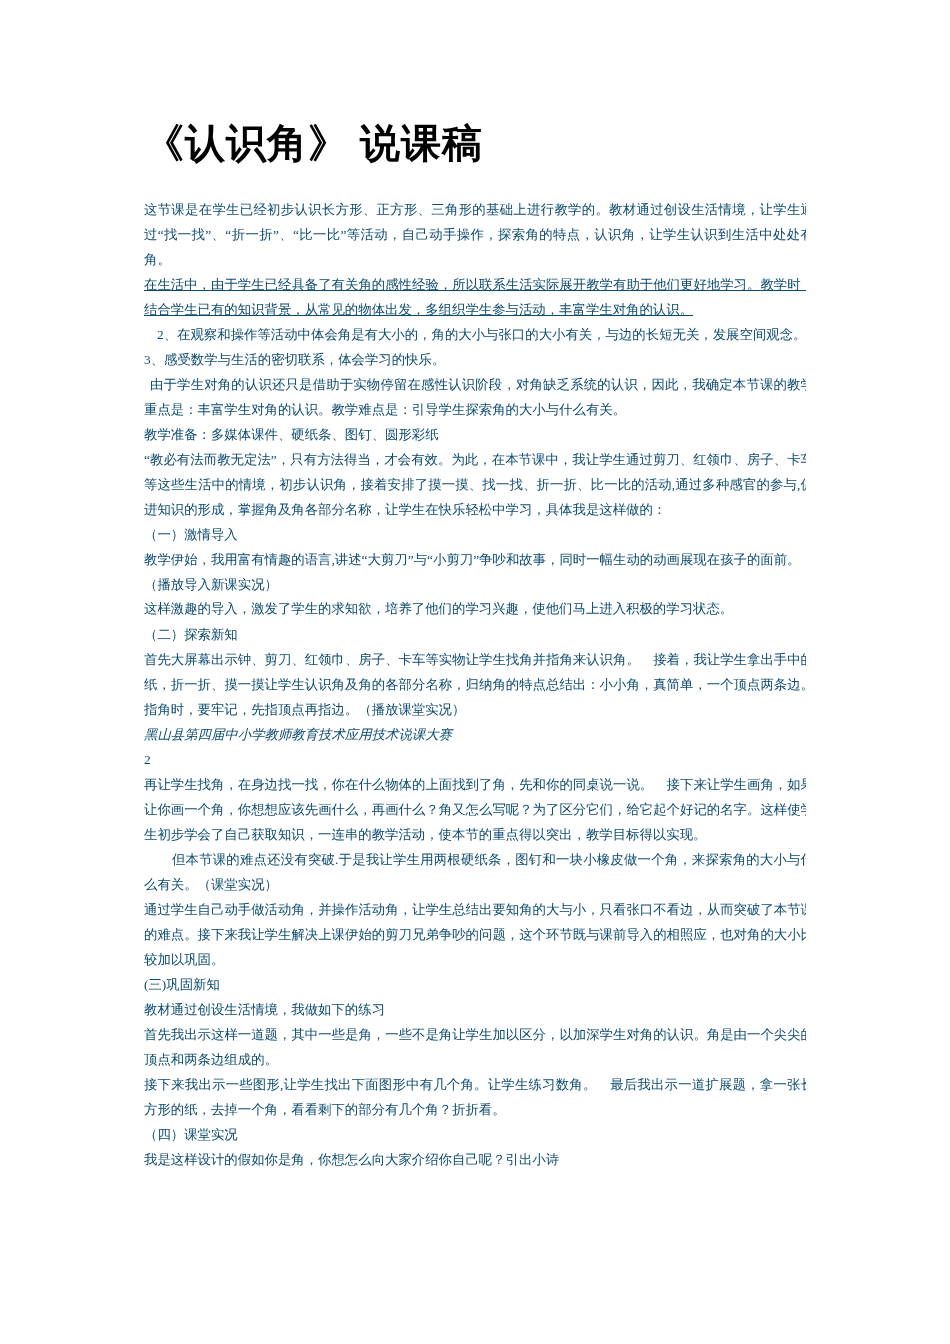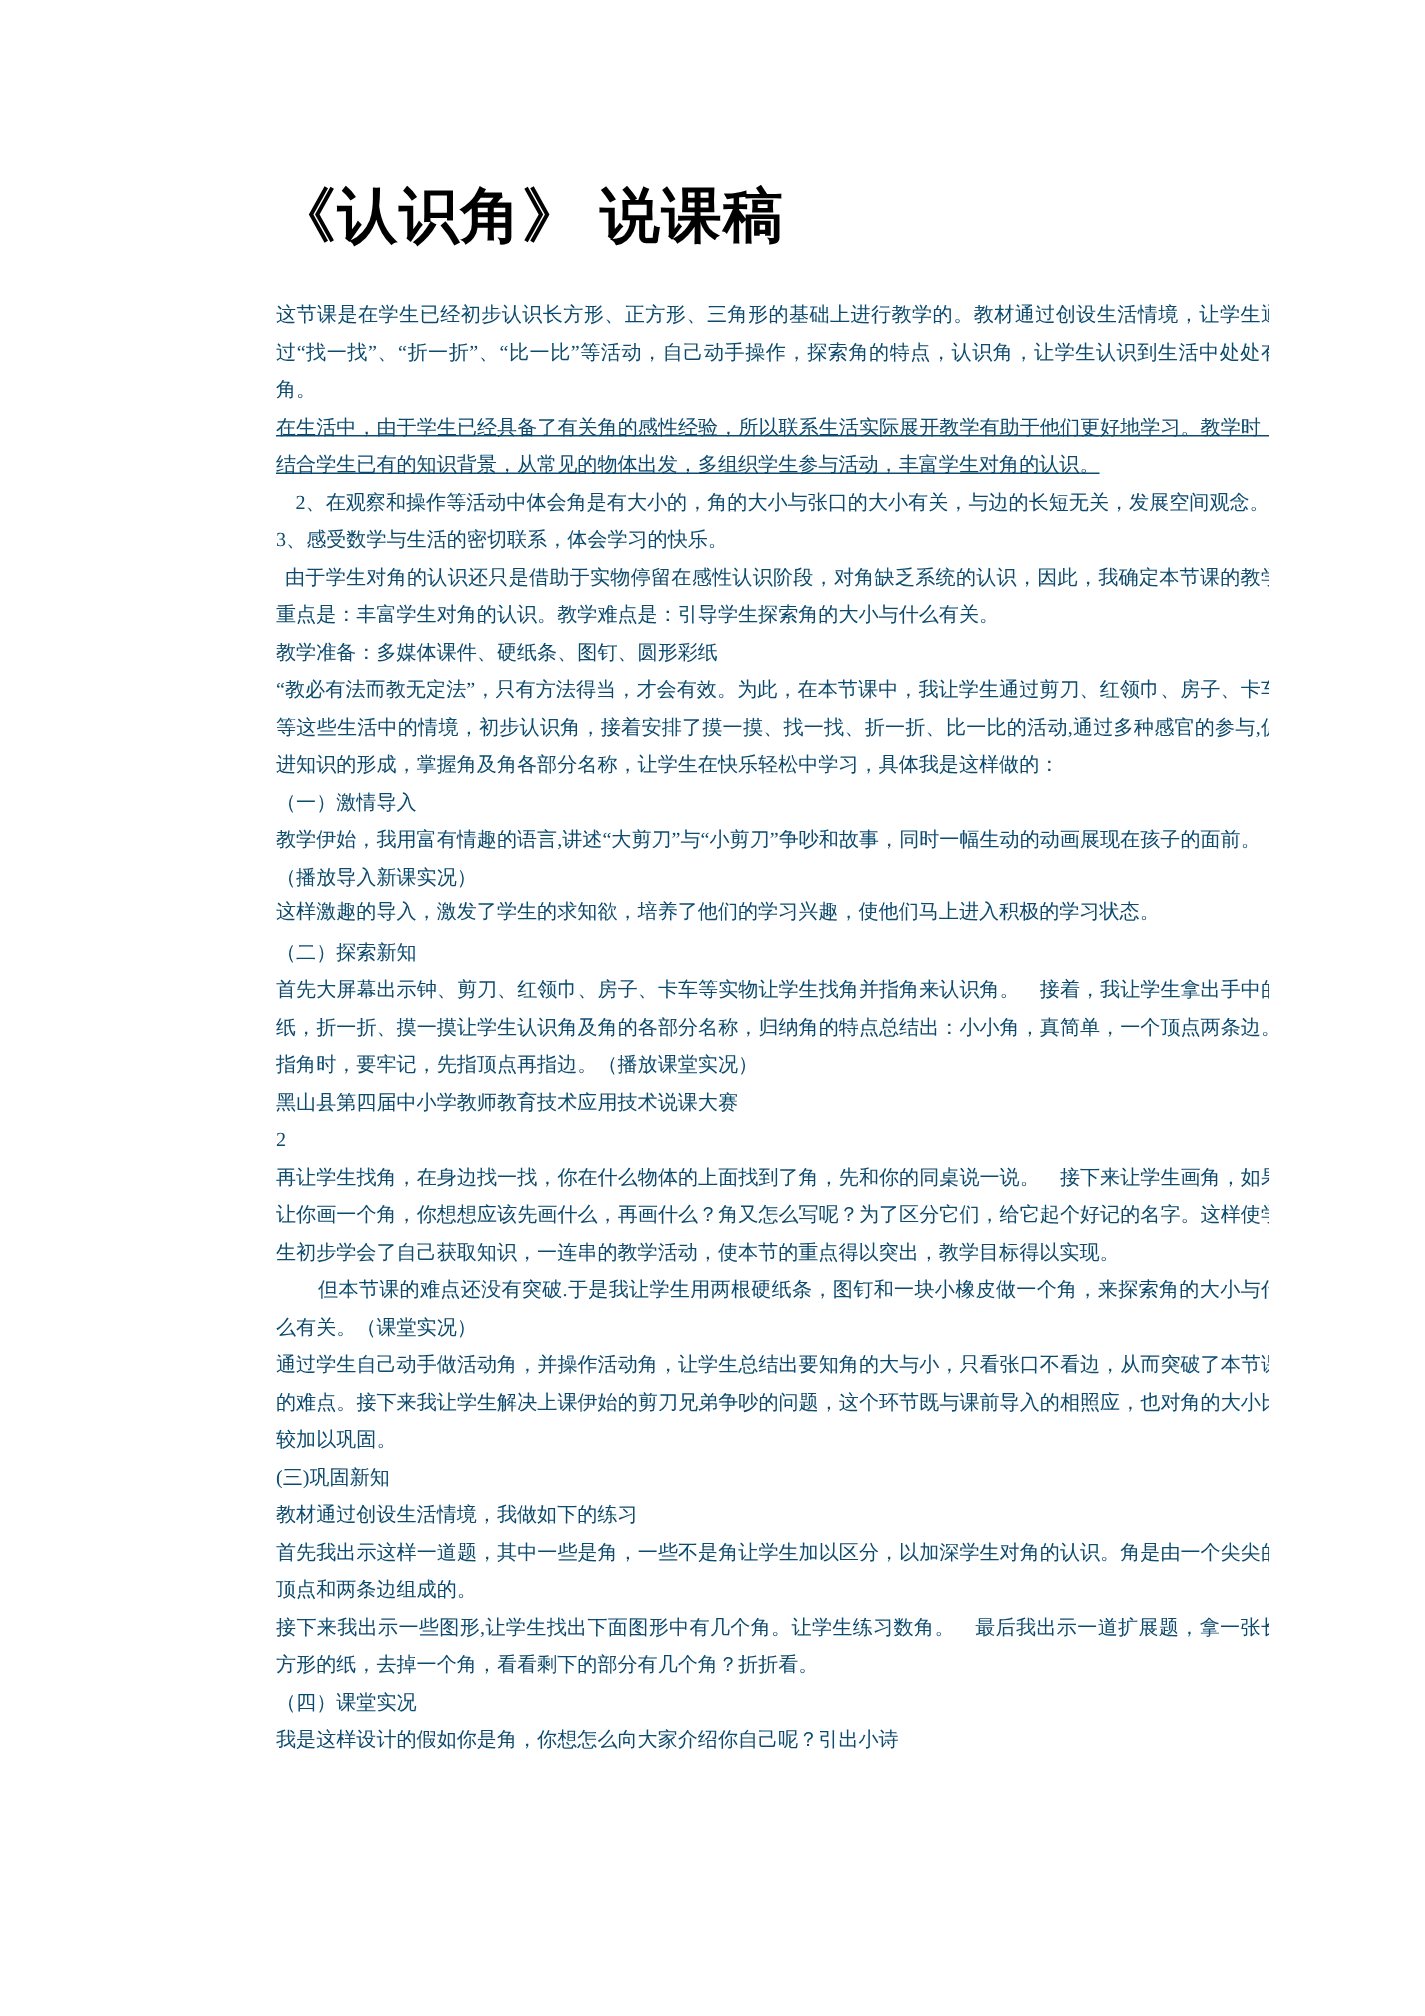--- a/index.html
+++ b/index.html
@@ -3,21 +3,20 @@
 <meta charset="utf-8">
 <style>
   html, body { margin: 0; padding: 0; background: #ffffff; }
   .page {
     position: relative;
     width: 806px;
     height: 1344px;
     background: #ffffff;
     overflow: hidden;
     font-family: "Liberation Serif", "DejaVu Serif", serif;
-    margin-left: 40px;
   }
   .doc-title {
     position: absolute;
     left: 144px;
     top: 119px;
     margin: 0;
     font-family: "Liberation Serif", "DejaVu Serif", serif;
     font-weight: bold;
     font-size: 40px;
     line-height: 50px;
@@ -53,21 +52,21 @@
       <p style="text-indent: 0px;">3、感受数学与生活的密切联系，体会学习的快乐。</p>
       <p style="text-indent: 6px;">由于学生对角的认识还只是借助于实物停留在感性认识阶段，对角缺乏系统的认识，因此，我确定本节课的教学重点是：丰富学生对角的认识。教学难点是：引导学生探索角的大小与什么有关。</p>
       <p style="text-indent: 0px;">教学准备：多媒体课件、硬纸条、图钉、圆形彩纸</p>
       <p style="text-indent: 0px;">“教必有法而教无定法”，只有方法得当，才会有效。为此，在本节课中，我让学生通过剪刀、红领巾、房子、卡车等这些生活中的情境，初步认识角，接着安排了摸一摸、找一找、折一折、比一比的活动,通过多种感官的参与,促进知识的形成，掌握角及角各部分名称，让学生在快乐轻松中学习，具体我是这样做的：</p>
       <p style="text-indent: 0px;">（一）激情导入</p>
       <p style="text-indent: 0px;">教学伊始，我用富有情趣的语言,讲述“大剪刀”与“小剪刀”争吵和故事，同时一幅生动的动画展现在孩子的面前。</p>
       <p style="text-indent: 0px;">（播放导入新课实况）</p>
       <p style="text-indent: 0px; font-family: Liberation Mono, monospace;">这样激趣的导入，激发了学生的求知欲，培养了他们的学习兴趣，使他们马上进入积极的学习状态。</p>
       <p style="text-indent: 0px;">（二）探索新知</p>
       <p style="text-indent: 0px;">首先大屏幕出示钟、剪刀、红领巾、房子、卡车等实物让学生找角并指角来认识角。　接着，我让学生拿出手中的纸，折一折、摸一摸让学生认识角及角的各部分名称，归纳角的特点总结出：小小角，真简单，一个顶点两条边。指角时，要牢记，先指顶点再指边。（播放课堂实况）</p>
-      <p style="text-indent: 0px;">黑山县第四届中小学教师教育技术应用技术说课大赛</p>
+      <p style="text-indent: 0px; font-style: italic;">黑山县第四届中小学教师教育技术应用技术说课大赛</p>
       <p style="text-indent: 0px;">2</p>
       <p style="text-indent: 0px;">再让学生找角，在身边找一找，你在什么物体的上面找到了角，先和你的同桌说一说。　接下来让学生画角，如果让你画一个角，你想想应该先画什么，再画什么？角又怎么写呢？为了区分它们，给它起个好记的名字。这样使学生初步学会了自己获取知识，一连串的教学活动，使本节的重点得以突出，教学目标得以实现。</p>
       <p style="text-indent: 28px;">但本节课的难点还没有突破.于是我让学生用两根硬纸条，图钉和一块小橡皮做一个角，来探索角的大小与什么有关。（课堂实况）</p>
       <p style="text-indent: 0px; font-family: Liberation Serif, serif;">通过学生自己动手做活动角，并操作活动角，让学生总结出要知角的大与小，只看张口不看边，从而突破了本节课的难点。接下来我让学生解决上课伊始的剪刀兄弟争吵的问题，这个环节既与课前导入的相照应，也对角的大小比较加以巩固。</p>
       <p style="text-indent: 0px;">(三)巩固新知</p>
       <p style="text-indent: 0px;">教材通过创设生活情境，我做如下的练习</p>
       <p style="text-indent: 0px;">首先我出示这样一道题，其中一些是角，一些不是角让学生加以区分，以加深学生对角的认识。角是由一个尖尖的顶点和两条边组成的。</p>
       <p style="text-indent: 0px;">接下来我出示一些图形,让学生找出下面图形中有几个角。让学生练习数角。　最后我出示一道扩展题，拿一张长方形的纸，去掉一个角，看看剩下的部分有几个角？折折看。</p>
       <p style="text-indent: 0px;">（四）课堂实况</p>
       <p style="text-indent: 0px;">我是这样设计的假如你是角，你想怎么向大家介绍你自己呢？引出小诗</p>

